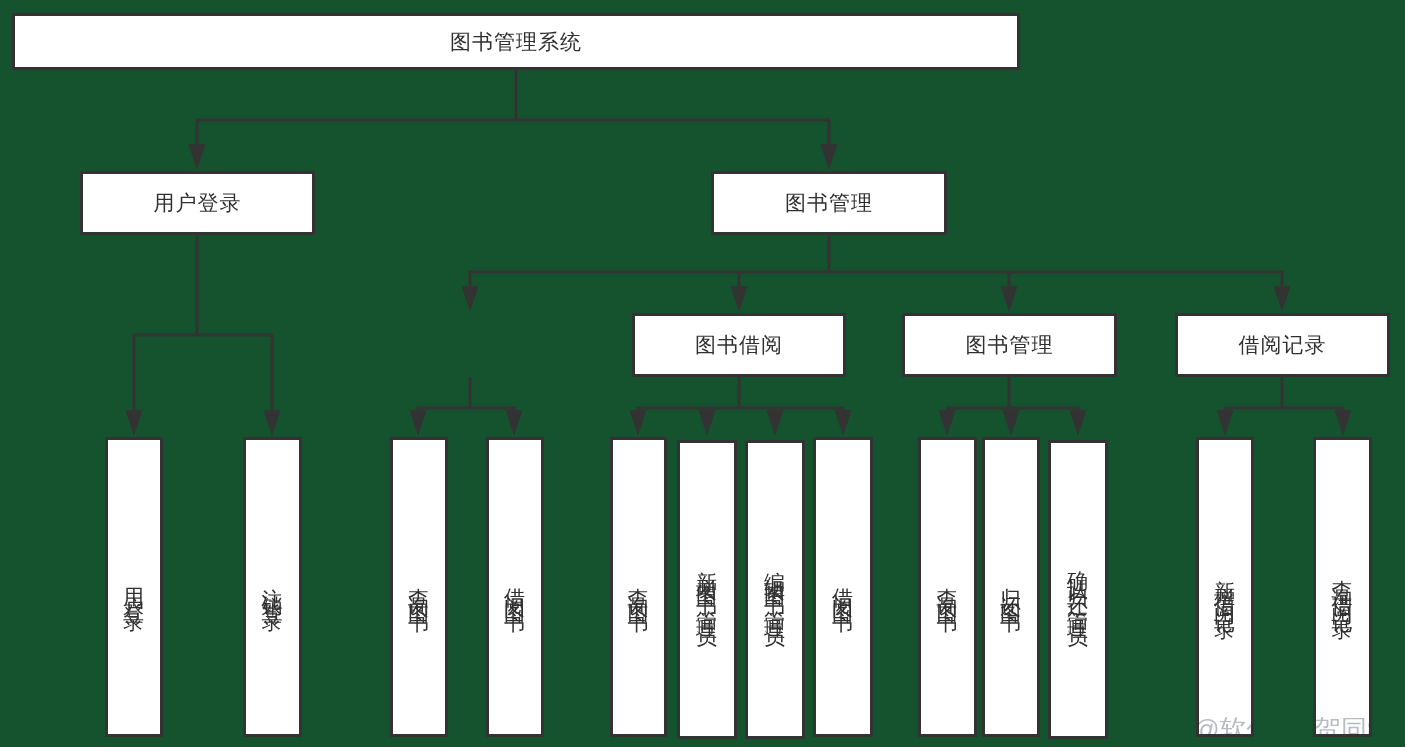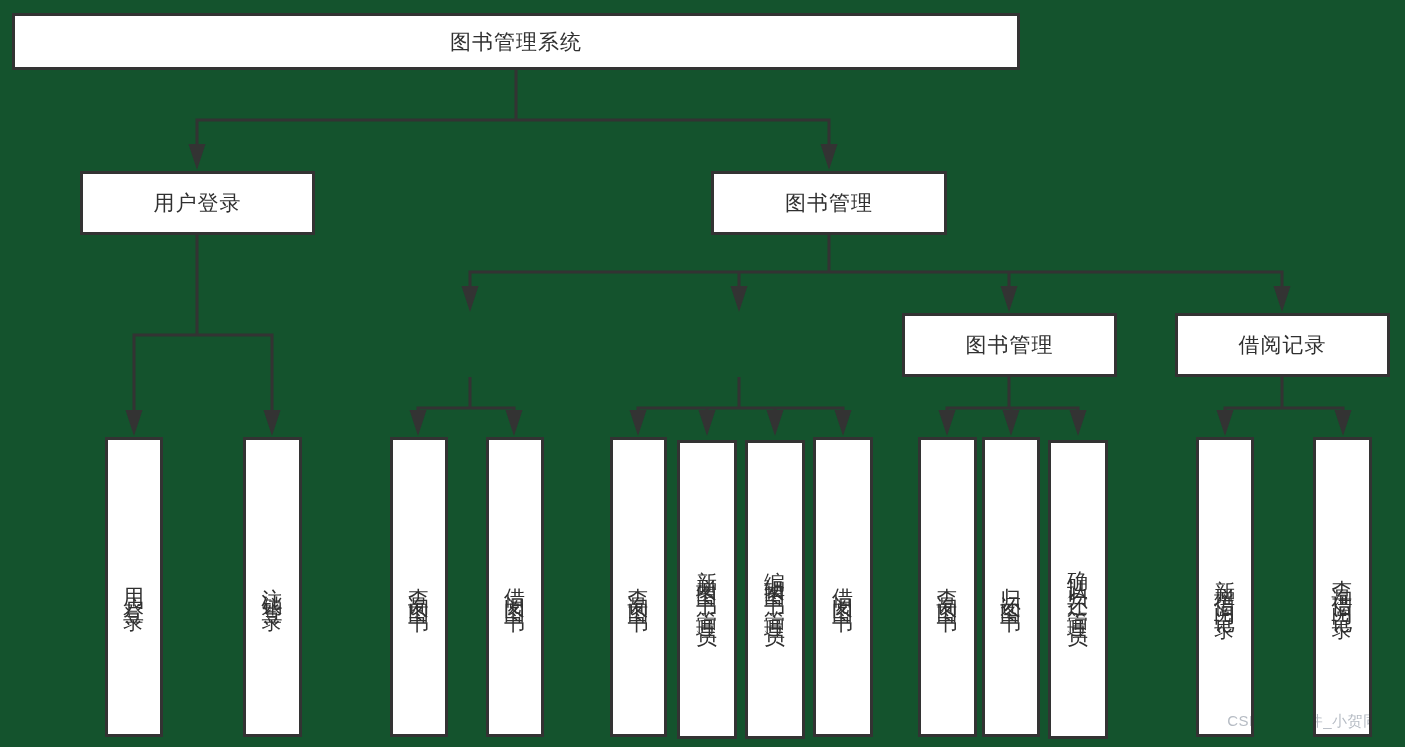--- a/index.html
+++ b/index.html
@@ -50,21 +50,21 @@
     writing-mode: vertical-rl;
     text-orientation: mixed;
     font-size: 21px;
     letter-spacing: 8px;
     line-height: 1;
   }
   .watermark {
     position: absolute;
     right: 11px;
     top: 712px;
-    font-size: 15px;
+    font-size: 26px;
     letter-spacing: 0.5px;
     color: #b6bcc4;
     mix-blend-mode: darken;
     white-space: nowrap;
   }
 </style>
 </head>
 <body>
 
 <div class="stage">
@@ -112,20 +112,21 @@
     </g>
   </svg>
 
   <div class="box h-box" style="left:12px; top:13px; width:1008px; height:57px;">图书管理系统</div>
 
   <div class="box h-box" style="left:80px; top:171px; width:235px; height:64px;">用户登录</div>
 
   <div class="box h-box" style="left:711px; top:171px; width:236px; height:64px;">图书管理</div>
 
 
+  <div class="box h-box" style="left:632px; top:313px; width:214px; height:64px;">图书借阅</div>
 
   <div class="box h-box" style="left:902px; top:313px; width:215px; height:64px;">图书管理</div>
 
   <div class="box h-box" style="left:1175px; top:313px; width:215px; height:64px;">借阅记录</div>
 
   <div class="box v-box" style="left:105px; top:437px; width:58px; height:300px;">用户登录</div>
 
   <div class="box v-box" style="left:243px; top:437px; width:59px; height:300px;">注销登录</div>
 
   <div class="box v-box" style="left:390px; top:437px; width:58px; height:300px;">查询图书</div>

